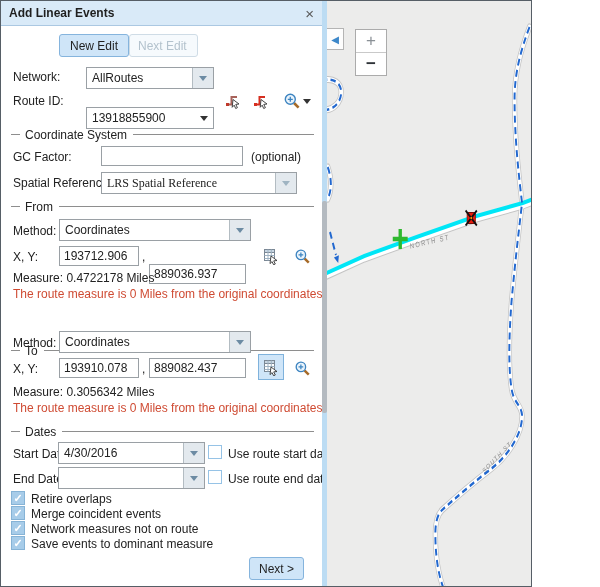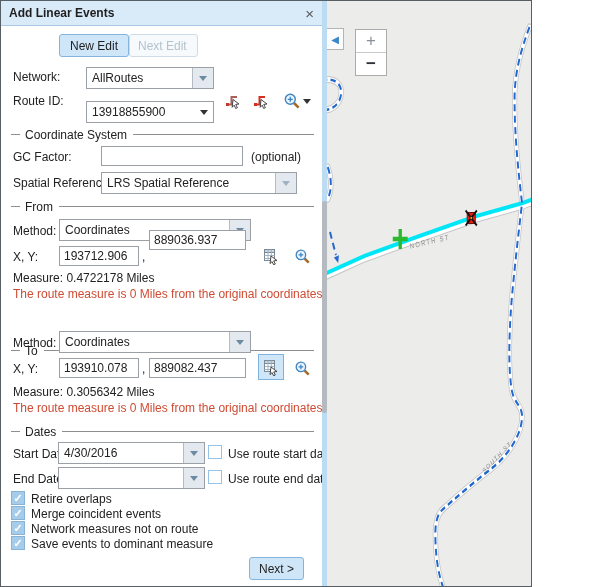--- a/index.html
+++ b/index.html
@@ -99,21 +99,21 @@
 
     <div class="lbl abs" style="left:12px; top:69px;">Network:</div>
     <div class="dd abs" style="left:85px; top:66px; width:128px;">
       <span class="dd-text">AllRoutes</span>
       <span class="dd-btn">
           <i class="tri"></i>
         </span>
     </div>
 
     <div class="lbl abs" style="left:12px; top:93px;">Route ID:</div>
-    <div class="dd abs" style="left:85px; top:100px; width:128px;">
+    <div class="dd abs" style="left:85px; top:106px; width:128px;">
       <span class="dd-text">13918855900</span>
       <span style="padding-right:5px;">
           <i class="tri dark" style="display:block;"></i>
         </span>
     </div>
     <span class="abs" style="left:224px; top:91px;">
       <svg width="18" height="18" viewBox="0 0 18 18">
         <path d="M2.5 12.5 L6.5 12.5 L6.5 5 L12 5" fill="none" stroke="#a8625a" stroke-width="2"></path>
         <rect x="1" y="11" width="3" height="3" fill="#c0392b"></rect>
         <polygon points="8,7.5 14,12 10.8,12.4 12.4,15.7 10.7,16.5 9.2,13.2 7.2,15.3" fill="#fff" stroke="#333" stroke-width="0.9"></polygon>
@@ -137,21 +137,21 @@
 
     <div class="sect abs" style="top:127px;">
       <span class="dash"></span>
       <span>Coordinate System</span>
       <span class="line"></span>
     </div>
     <div class="lbl abs" style="left:12px; top:149px;">GC Factor:</div>
     <input class="input abs" style="left: 100px; top: 145px; width: 142px;" value="">
     <div class="lbl abs" style="left:250px; top:149px;">(optional)</div>
     <div class="lbl abs" style="left:12px; top:175px;">Spatial Reference:</div>
-    <div class="dd abs" style="left:100px; top:171px; width:196px;">
+    <div class="dd abs" style="left:100px; top:171px; width:196px;font-family:Liberation Serif, serif;">
       <span class="dd-text">LRS Spatial Reference</span>
       <span class="dd-btn">
           <i class="tri" style="border-top-color:#9fb4c2;"></i>
         </span>
     </div>
 
     <div class="sect abs" style="top:199px;">
       <span class="dash"></span>
       <span>From</span>
       <span class="line"></span>
@@ -159,21 +159,21 @@
     <div class="lbl abs" style="left:12px; top:223px;">Method:</div>
     <div class="dd abs" style="left:58px; top:218px; width:192px;">
       <span class="dd-text">Coordinates</span>
       <span class="dd-btn">
           <i class="tri"></i>
         </span>
     </div>
     <div class="lbl abs" style="left:12px; top:249px;">X, Y:</div>
     <input class="input abs" style="left: 58px; top: 245px; width: 80px;" value="193712.906">
     <div class="lbl abs" style="left:141px; top:249px;">,</div>
-    <input class="input abs" style="left: 148px; top: 229px; width: 97px;" value="889036.937">
+    <input class="input abs" style="left: 148px; top: 263px; width: 97px;" value="889036.937">
     <span class="abs" style="left:261px; top:246px;">
       <svg width="18" height="18" viewBox="0 0 18 18">
         <rect x="2.5" y="2.5" width="10" height="11" fill="#fff" stroke="#7a8794"></rect>
         <rect x="2.5" y="2.5" width="10" height="3" fill="#c8d6e2" stroke="#7a8794"></rect>
         <path d="M2.5 8.5 h10 M2.5 11.5 h10 M6 2.5 v11 M9.3 2.5 v11" stroke="#9fb3c4" stroke-width="1" fill="none"></path>
         <polygon points="9,9 15,13.5 11.7,13.9 13.3,17 11.6,17.8 10.1,14.6 8,16.6" fill="#fff" stroke="#333" stroke-width="0.9"></polygon>
       </svg>
     </span>
     <span class="abs" style="left:293px; top:247px;">
       <svg width="17" height="17" viewBox="0 0 18 18">

